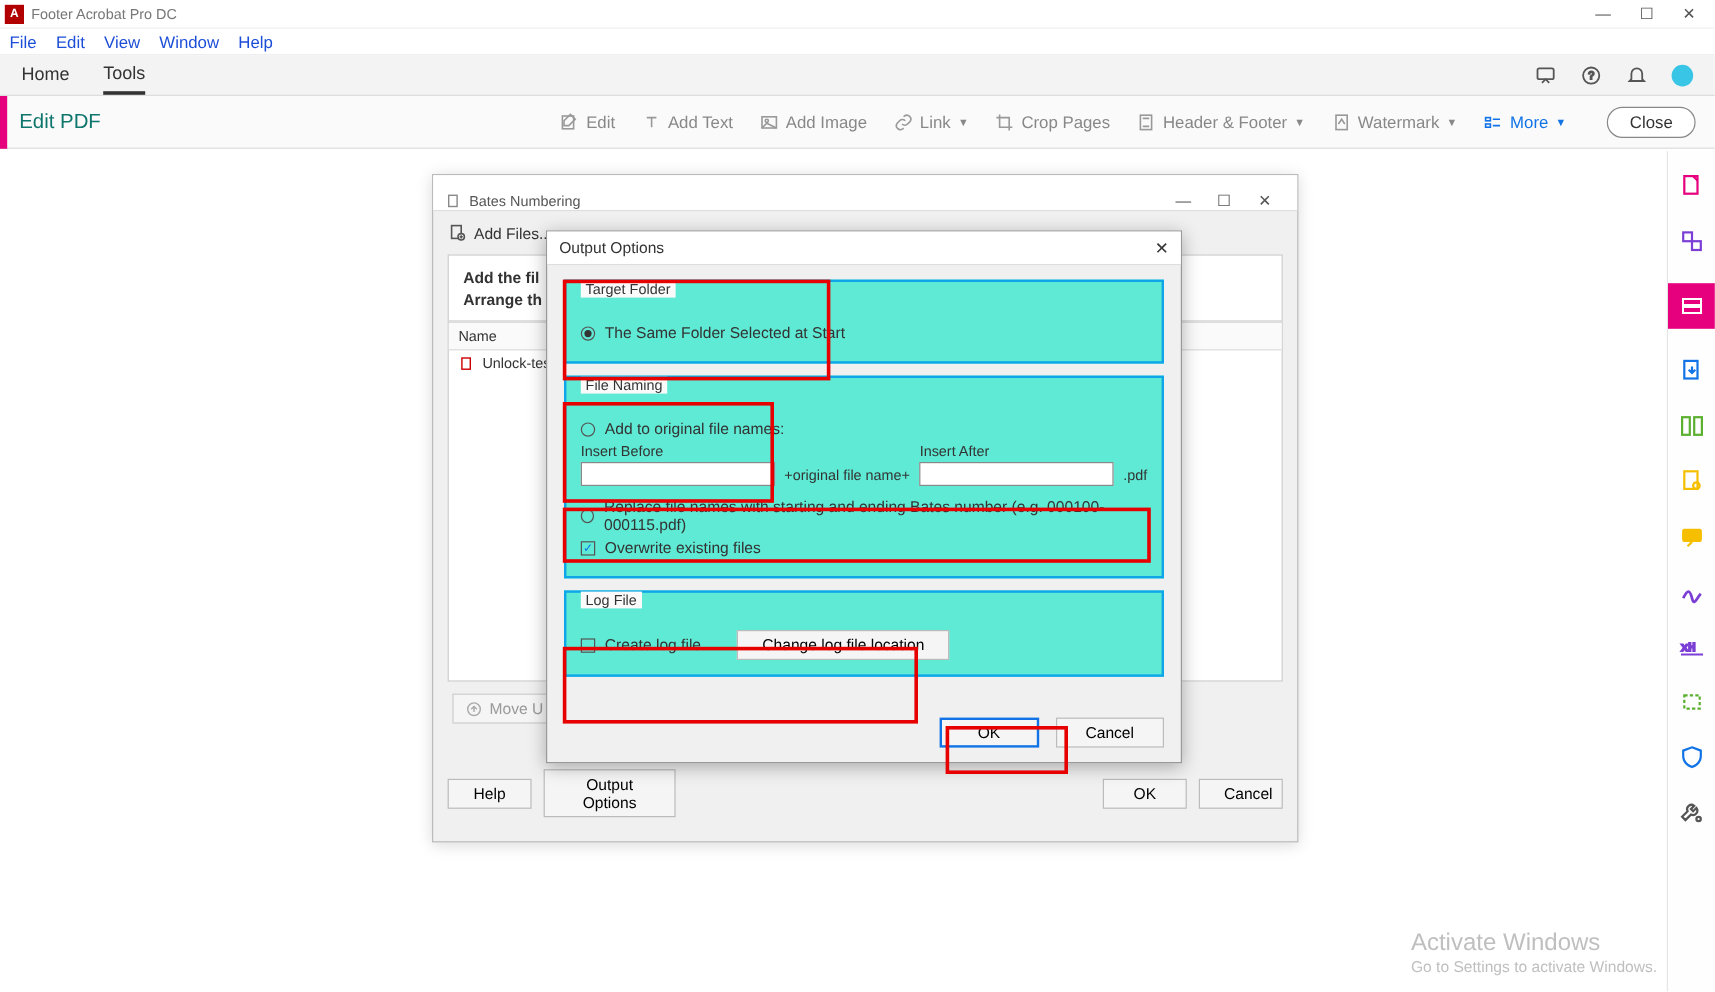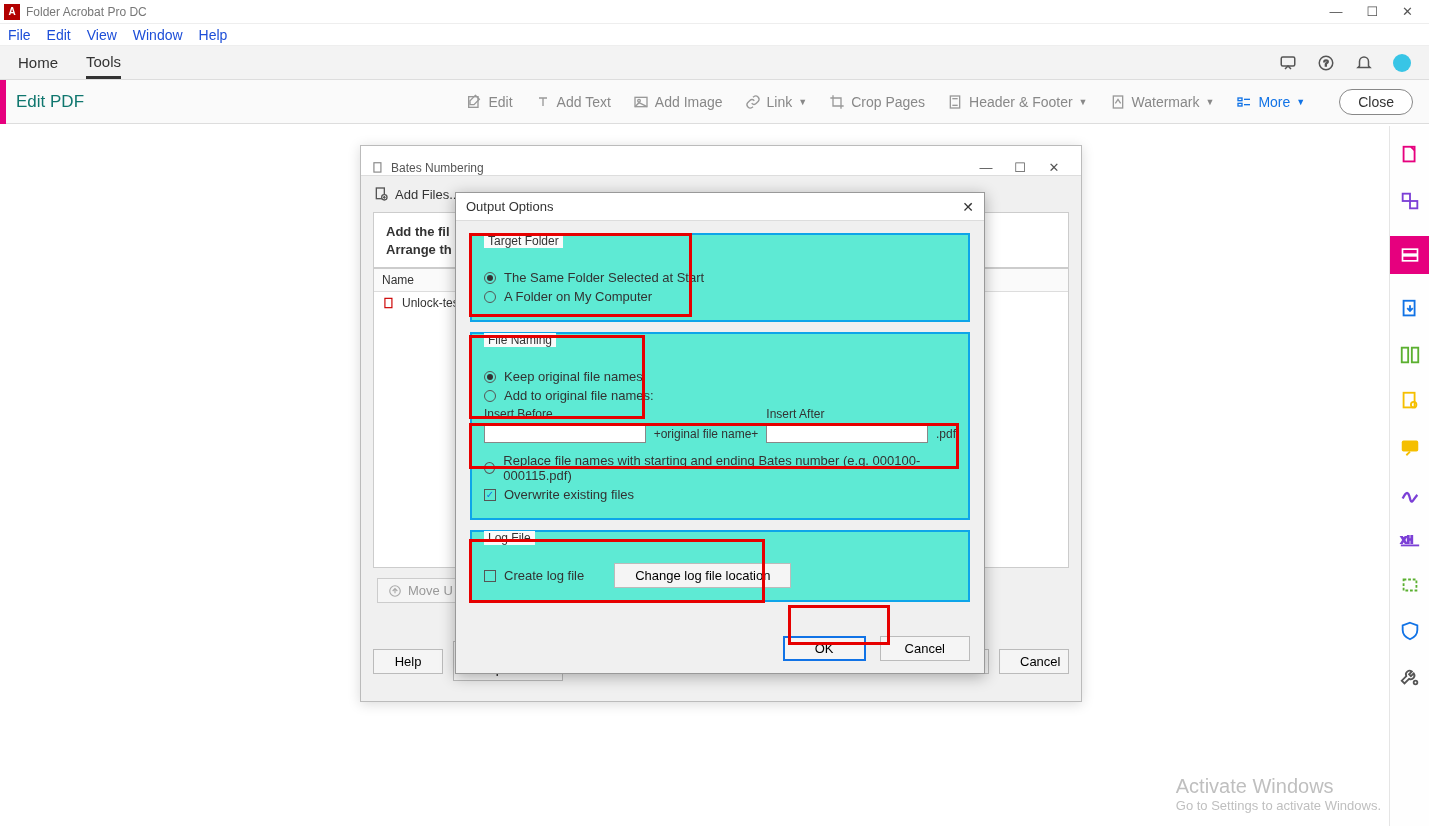--- a/index.html
+++ b/index.html
@@ -223,21 +223,21 @@
     }
     .watermark .l1 { font-size: 20px; }
     .watermark .l2 { font-size: 13px; }
     .ico { display:inline-flex; }
   </style>
 </head>
 <body>
 
 <div class="titlebar">
   <div class="app-icon">A</div>
-  <div class="title">Folder Acrobat Pro DC</div>
+  <div class="title">Footer Acrobat Pro DC</div>
   <div class="win-btns">
     <span>—</span>
     <span>☐</span>
     <span>✕</span>
   </div>
 </div>
 
 <div class="menubar">
   <span>File</span>
   <span>Edit</span>
@@ -472,32 +472,24 @@
     <span style="font-size:14px;">✕</span>
   </div>
   <div class="output-body">
 
     <div class="fieldset" style="padding-top:16px;">
       <span class="legend">Target Folder</span>
       <div class="radio-row">
         <span class="radio checked"></span>
         <span>The Same Folder Selected at Start</span>
       </div>
-      <div class="radio-row">
-        <span class="radio"></span>
-        <span>A Folder on My Computer</span>
-      </div>
     </div>
 
     <div class="fieldset" style="padding-top:16px;">
       <span class="legend">File Naming</span>
-      <div class="radio-row">
-        <span class="radio checked"></span>
-        <span>Keep original file names</span>
-      </div>
       <div class="radio-row">
         <span class="radio"></span>
         <span>Add to original file names:</span>
       </div>
       <div class="insert-row">
         <div class="insert-col">
           <span>Insert Before</span>
           <input class="txt-input" style="">
         </div>
         <span style="white-space:nowrap; padding-bottom:2px;">+original file name+</span>

